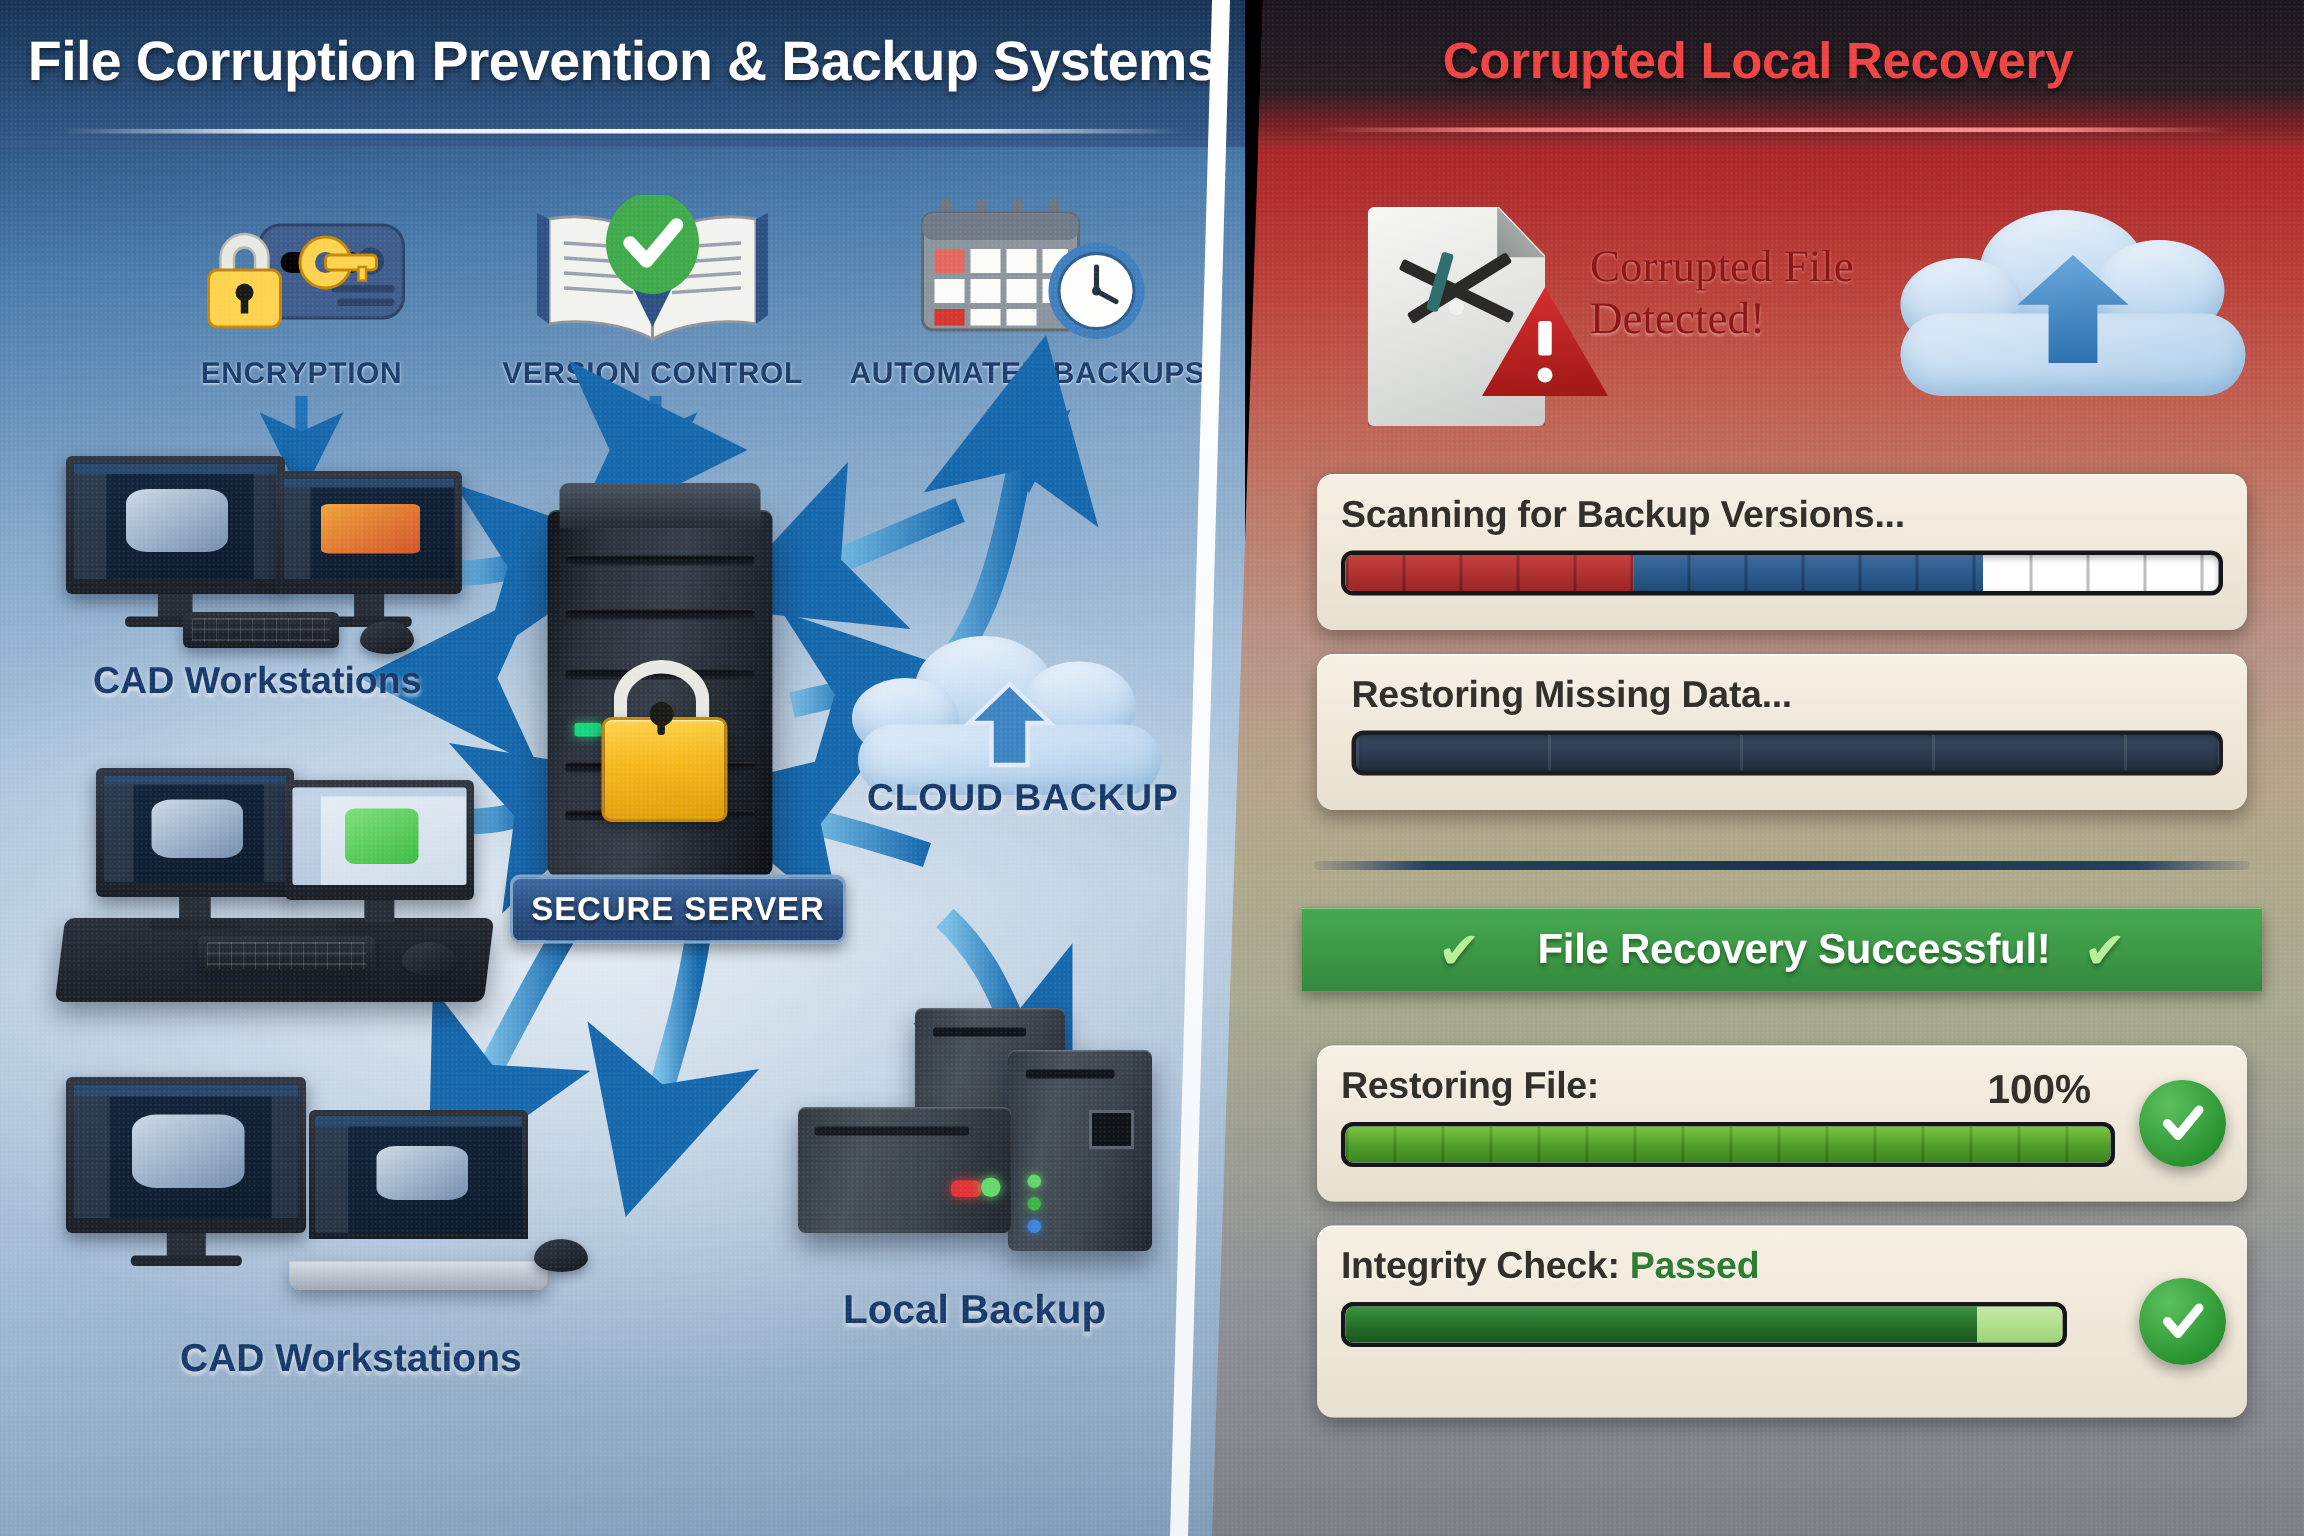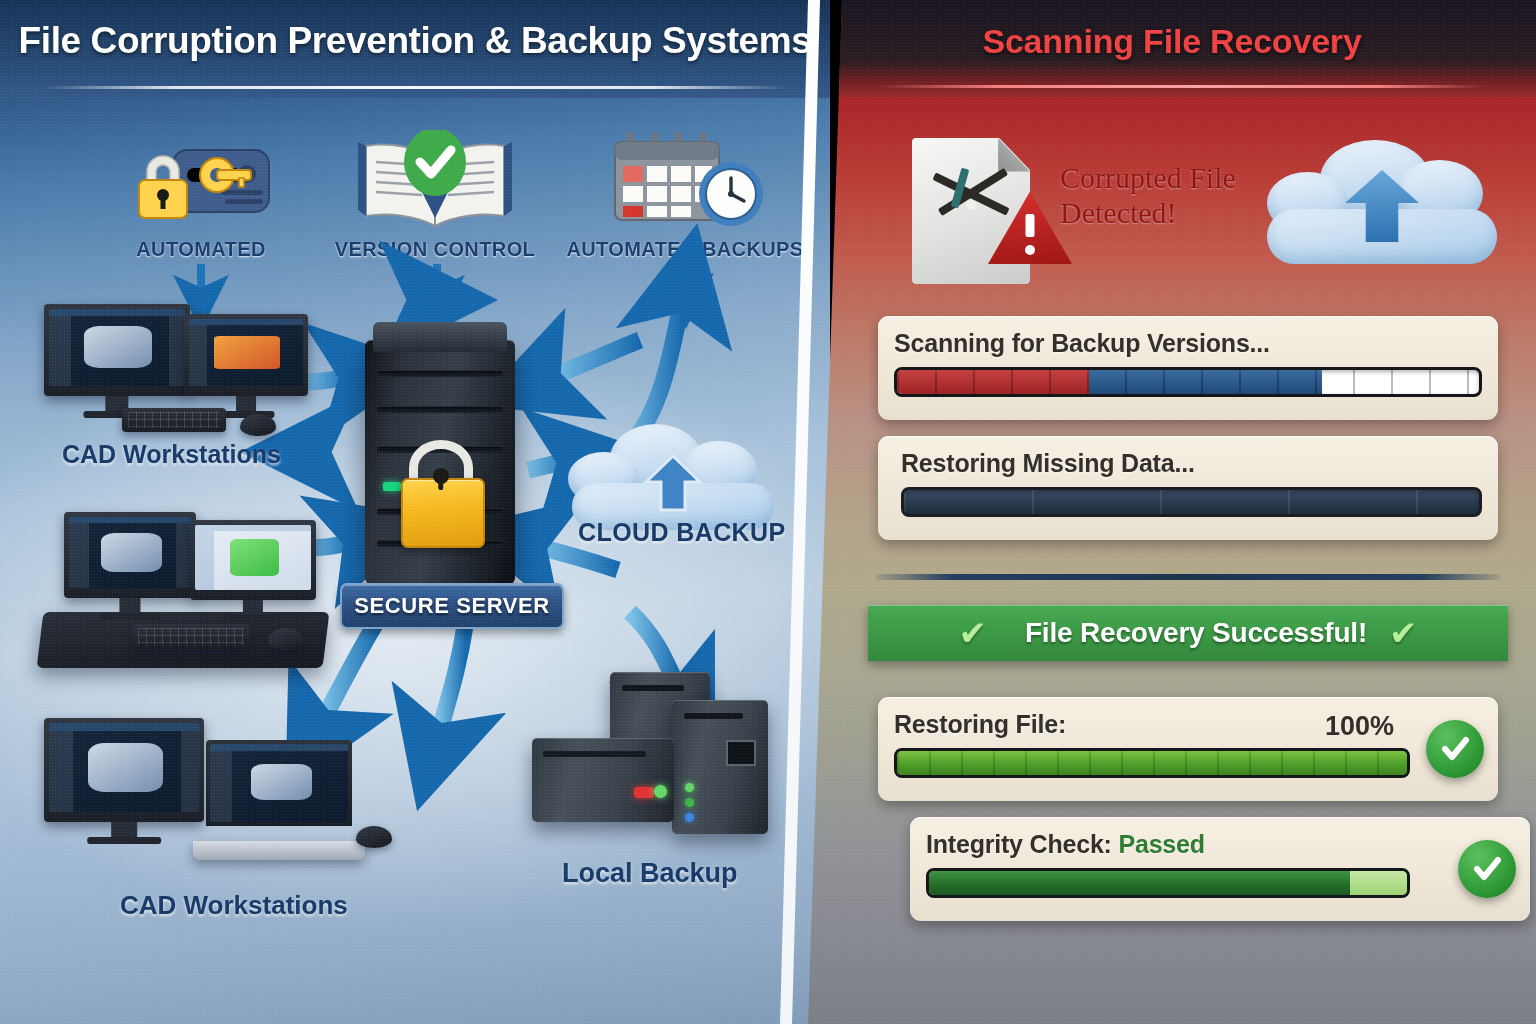--- a/index.html
+++ b/index.html
@@ -284,21 +284,21 @@
             <circle cx="96" cy="43" r="7" fill="#3f5d8c"></circle>
             <rect x="96" y="38" width="34" height="10" rx="3" fill="#ffd34d" stroke="#c4860a" stroke-width="2"></rect>
             <rect x="118" y="46" width="5" height="9" fill="#ffd34d" stroke="#c4860a" stroke-width="1.6"></rect>
           </g>
           <path d="M26 40 a16 16 0 0 1 32 0 v12 h-9 v-12 a7 7 0 0 0 -14 0 v12 h-9 z" fill="#e9e9e3" stroke="#b9b9b0" stroke-width="1.6"></path>
           <rect x="18" y="48" width="48" height="38" rx="6" fill="#ffd34d" stroke="#c4860a" stroke-width="2"></rect>
           <circle cx="42" cy="63" r="6" fill="#1a1a14"></circle>
           <rect x="39.5" y="66" width="5" height="11" fill="#1a1a14"></rect>
         </svg>
       </div>
-      <div class="flabel">AUTOMATED</div>
+      <div class="flabel">ENCRYPTION</div>
     </div>
 
     <div class="feature" style="left:330px;top:128px;width:210px;">
       <div class="ficon">
         <svg width="170" height="102" viewBox="0 0 170 102">
           <path d="M85 30 C66 16 38 12 16 16 L16 86 C38 82 66 86 85 96 Z" fill="#f2f2ee" stroke="#8e949c" stroke-width="2"></path>
           <path d="M85 30 C104 16 132 12 154 16 L154 86 C132 82 104 86 85 96 Z" fill="#f2f2ee" stroke="#8e949c" stroke-width="2"></path>
           <path d="M16 16 L16 86 L8 80 L8 12 Z" fill="#2d5184"></path>
           <path d="M154 16 L154 86 L162 80 L162 12 Z" fill="#2d5184"></path>
           <g stroke="#9aa1aa" stroke-width="2.4">
@@ -507,21 +507,21 @@
         <div style="position:absolute;left:8%;top:16%;width:72%;height:6px;border-radius:2px;background:#151a20;"></div>
         <div class="dot" style="left:72%;top:58%;width:20px;height:11px;border-radius:4px;background:#e03434;box-shadow:0 0 7px #e03434;"></div>
         <div class="dot" style="left:86%;top:56%;width:13px;height:13px;background:#63d96a;box-shadow:0 0 7px #63d96a;"></div>
       </div>
     </div>
     <div class="lbl-blue" style="left:562px;top:858px;font-size:27px;">Local Backup</div>
   </div>
 
   <div id="right-panel">
     <div class="hdr-right">
-      <div class="tx">Scanning File Recovery</div>
+      <div class="tx">Corrupted Local Recovery</div>
       <div class="rule"></div>
     </div>
   </div>
   <div id="divider"></div>
 
   <div class="docicon">
     <div class="page"></div>
     <div class="fold"></div>
     <div class="tear" style="left:18px;top:52px;width:82px;height:8px;transform:rotate(26deg);"></div>
     <div class="tear" style="left:22px;top:50px;width:78px;height:8px;transform:rotate(-32deg);"></div>
@@ -577,21 +577,21 @@
       <div class="seg" style="left:0;width:100%;background:linear-gradient(180deg,#7dc342,#4f9e2a 55%,#3d8520);"></div>
       <div class="ticks" style="background-image:linear-gradient(90deg,rgba(0,0,0,.16) 2px,transparent 2px);background-size:32px 100%;"></div>
     </div>
     <div class="bigcheck">
       <svg viewBox="0 0 34 34">
           <path d="M7 17 l7 8 l14 -17" stroke="#fff" stroke-width="6" fill="none" stroke-linecap="round" stroke-linejoin="round"></path>
         </svg>
     </div>
   </div>
 
-  <div class="card" style="top:817px;height:104px;padding-right:120px;margin-left:32px;">
+  <div class="card" style="top:817px;height:128px;padding-right:120px;">
     <div class="ctitle">
       <span>Integrity Check:</span>
       <span class="ok">Passed</span>
     </div>
     <div class="track green" style="width:100%;">
       <div class="seg" style="left:0;width:88%;background:linear-gradient(180deg,#3d9342,#246b28 60%,#1c5820);"></div>
       <div class="seg" style="left:88%;width:12%;background:linear-gradient(180deg,#c6e8a4,#9ed477);"></div>
     </div>
     <div class="bigcheck">
       <svg viewBox="0 0 34 34">

